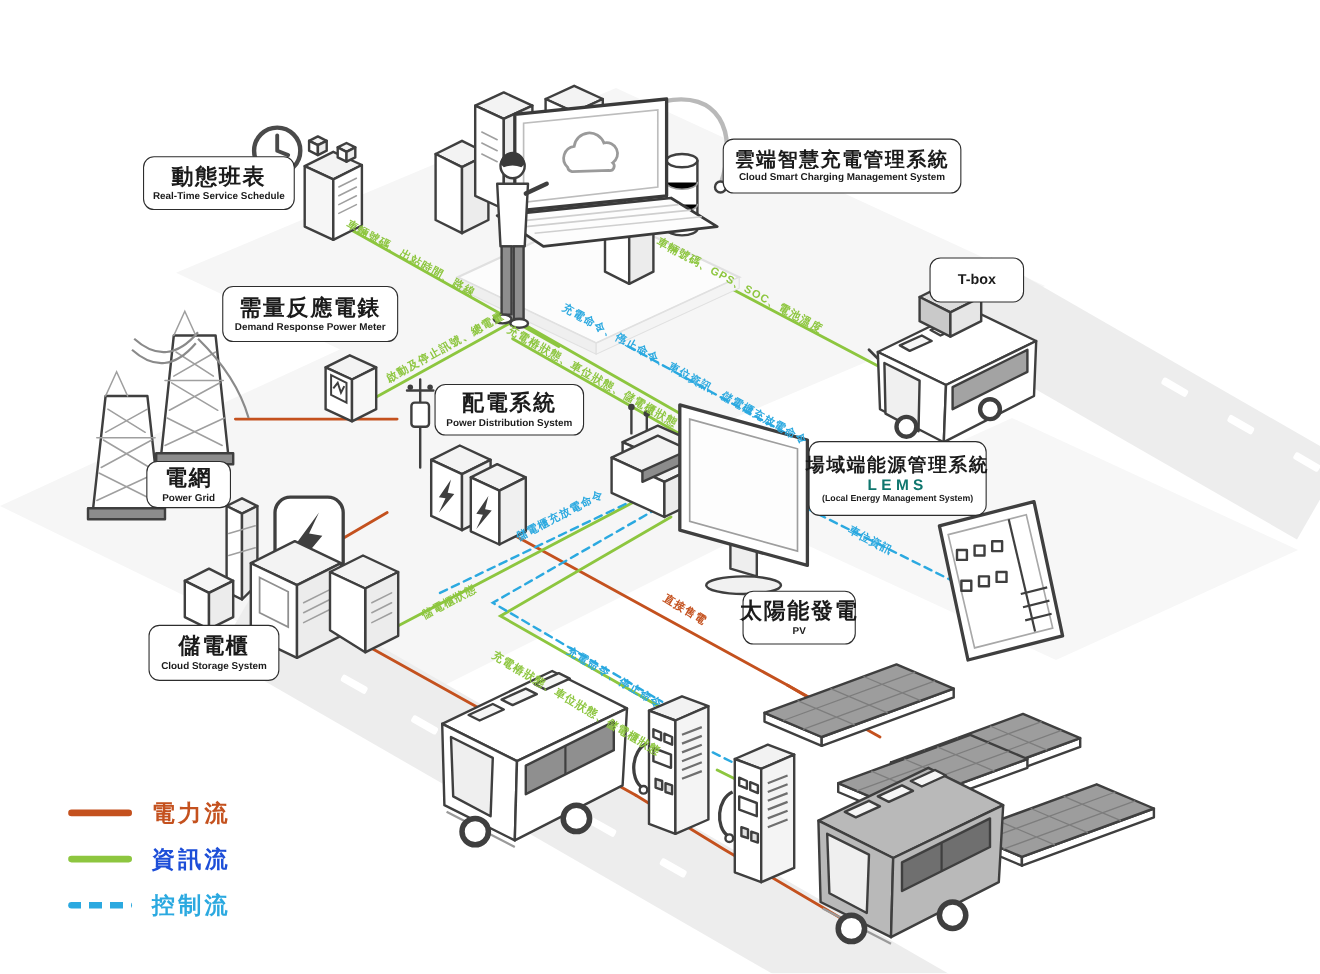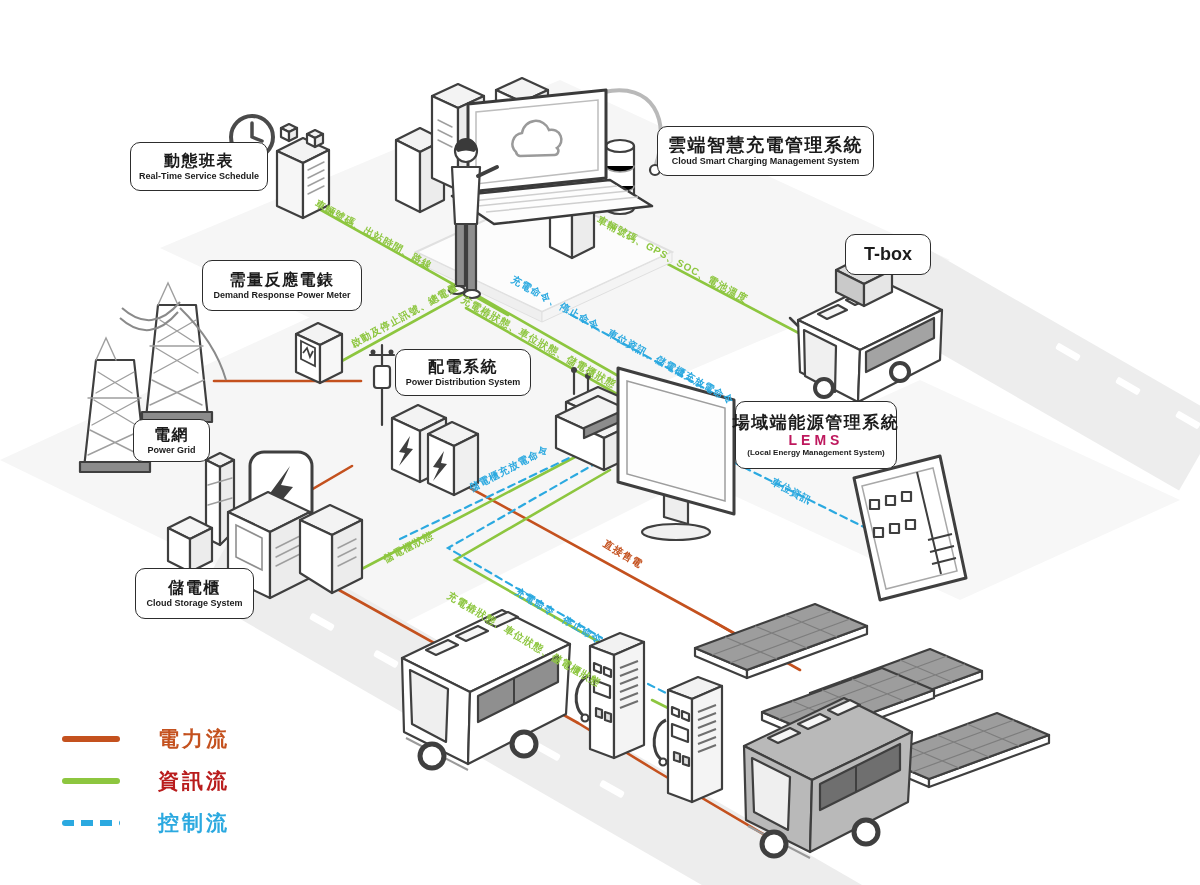--- a/index.html
+++ b/index.html
@@ -7,28 +7,28 @@
          font-family:"Liberation Sans","DejaVu Sans",sans-serif;}
   #stage svg{position:absolute;left:0;top:0;}
   .ln{stroke:#3f3f3f;stroke-width:2.2;stroke-linejoin:round;stroke-linecap:round;}
   .thin{stroke:#9f9f9f;stroke-width:1.4;stroke-linecap:round;}
   .power{stroke:#C4511E;stroke-width:2.6;fill:none;stroke-linecap:round;}
   .info{stroke:#8DC63F;stroke-width:2.6;fill:none;stroke-linecap:round;}
   .ctrl{stroke:#2BA9E0;stroke-width:2.2;fill:none;stroke-dasharray:7 5;stroke-linecap:round;}
   .node{position:absolute;background:#fff;border:1.8px solid #2d2d2d;border-radius:10px;
         display:flex;flex-direction:column;align-items:center;justify-content:center;
         text-align:center;z-index:5;line-height:1.15;}
-  .node .zh{font-weight:700;font-size:16px;color:#1b1b1b;letter-spacing:1.5px;white-space:nowrap;}
+  .node .zh{font-weight:700;font-size:20px;color:#1b1b1b;letter-spacing:1.5px;white-space:nowrap;}
   .node .en{font-weight:700;font-size:9px;color:#1b1b1b;white-space:nowrap;letter-spacing:0;text-align:center;}
-  .node .abbr{font-weight:700;font-size:14px;color:#be185d;letter-spacing:4px;}
+  .node .abbr{font-weight:700;font-size:14px;color:#0f766e;letter-spacing:4px;}
   .flow{position:absolute;font-size:10px;font-weight:700;letter-spacing:1px;white-space:nowrap;
         transform-origin:0 50%;z-index:4;}
   .flow.fi{color:#8DC63F;} .flow.fc{color:#2BA9E0;} .flow.fp{color:#C4511E;}
   .legend{position:absolute;left:62px;top:726px;display:flex;flex-direction:column;gap:16px;z-index:5;}
-  .leg-row{display:flex;align-items:center;gap:38px;height:26px;}
+  .leg-row{display:flex;align-items:center;gap:18px;height:26px;}
   .leg-line{width:58px;height:6px;border-radius:3px;}
   .leg-power{background:#C4511E;} .leg-info{background:#8DC63F;}
   .leg-ctrl{background:repeating-linear-gradient(90deg,#2BA9E0 0 12px,transparent 12px 19px);}
   .leg-label{font-size:21px;font-weight:700;letter-spacing:3px;}
 </style>
 </head>
 <body>
 
 <div id="stage">
 
@@ -310,34 +310,38 @@
 </div>
 <div class="node" style="left:202px;top:260px;width:158px;height:49px">
   <span class="zh">需量反應電錶</span>
   <span class="en">Demand Response Power Meter</span>
 </div>
 <div class="node" style="left:657px;top:126px;width:215px;height:48px">
   <span class="zh" style="font-size:18px">雲端智慧充電管理系統</span>
   <span class="en">Cloud Smart Charging Management System</span>
 </div>
 <div class="node" style="left:845px;top:234px;width:84px;height:39px">
-  <span class="zh" style="font-size:18px;letter-spacing:0">T-box</span>
+  <span class="zh" style="font-size:13px;letter-spacing:0">T-box</span>
 </div>
 <div class="node" style="left:395px;top:349px;width:134px;height:45px">
   <span class="zh">配電系統</span>
   <span class="en">Power Distribution System</span>
 </div>
 <div class="node" style="left:133px;top:419px;width:75px;height:41px">
   <span class="zh">電網</span>
   <span class="en">Power Grid</span>
 </div>
 <div class="node" style="left:735px;top:401px;width:160px;height:66px">
   <span class="zh" style="font-size:17px">場域端能源管理系統</span>
   <span class="abbr">LEMS</span>
   <span class="en" style="font-size:8px">(Local Energy Management System)</span>
+</div>
+<div class="node" style="left:675px;top:537px;width:101px;height:47px">
+  <span class="zh">太陽能發電</span>
+  <span class="en">PV</span>
 </div>
 <div class="node" style="left:135px;top:568px;width:117px;height:49px">
   <span class="zh">儲電櫃</span>
   <span class="en">Cloud Storage System</span>
 </div>
 
 <span class="flow fi" style="left:316px;top:196px;transform:rotate(29deg)">車輛號碼、出站時間、路線</span>
 <span class="flow fi" style="left:352px;top:338px;transform:rotate(-29deg)">啟動及停止訊號、總電量</span>
 <span class="flow fi" style="left:598px;top:212px;transform:rotate(28.5deg)">車輛號碼、GPS、SOC、電池溫度</span>
 <span class="flow fc" style="left:512px;top:272px;transform:rotate(29deg)">充電命令、停止命令、車位資訊、儲電櫃充放電命令</span>
@@ -349,21 +353,21 @@
 <span class="flow fc" style="left:516px;top:584px;transform:rotate(30.5deg)">充電命令、停止命令</span>
 <span class="flow fi" style="left:448px;top:588px;transform:rotate(30.5deg)">充電樁狀態、車位狀態、儲電櫃狀態</span>
 
 <div class="legend">
   <div class="leg-row">
     <span class="leg-line leg-power"></span>
     <span class="leg-label" style="color:#C4511E">電力流</span>
   </div>
   <div class="leg-row">
     <span class="leg-line leg-info"></span>
-    <span class="leg-label" style="color:#b91c1c">資訊流</span>
+    <span class="leg-label" style="color:#1d4ed8">資訊流</span>
   </div>
   <div class="leg-row">
     <span class="leg-line leg-ctrl"></span>
     <span class="leg-label" style="color:#2BA9E0">控制流</span>
   </div>
 </div>
 
 </div>
 
 </body></html>

